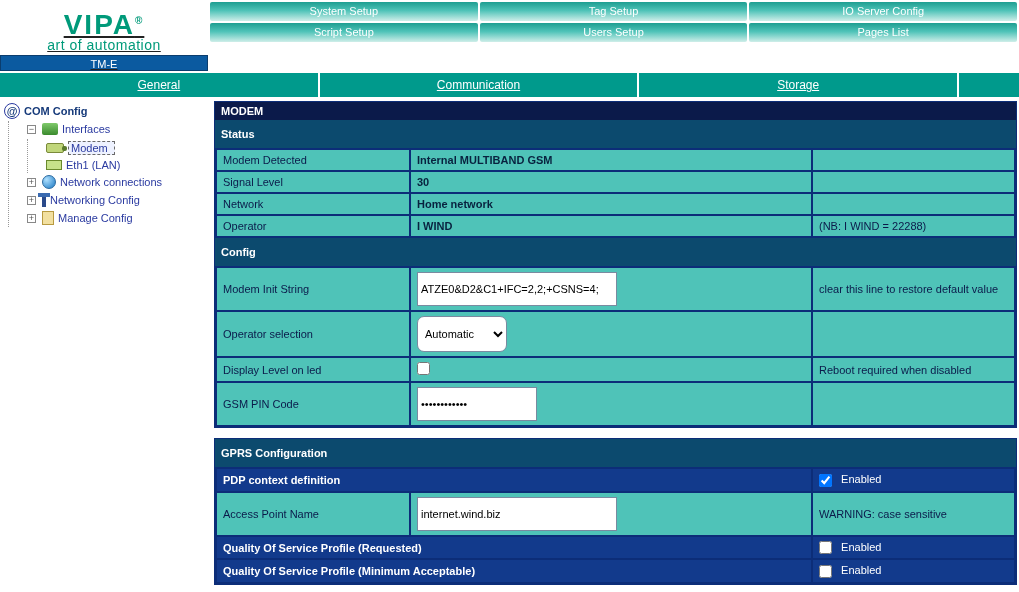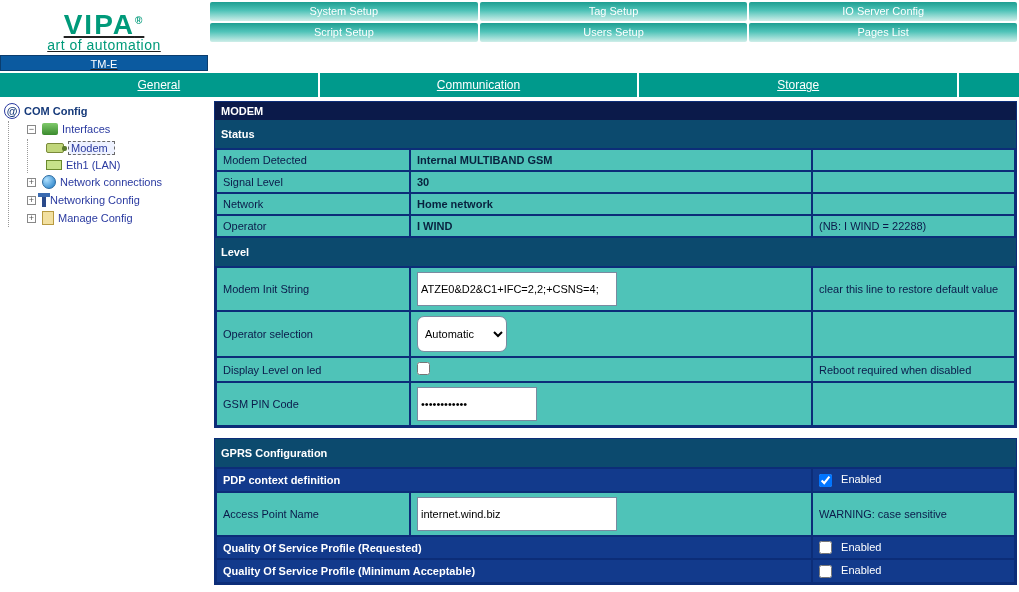--- a/index.html
+++ b/index.html
@@ -177,21 +177,21 @@
           <td class="n"></td>
         </tr>
         <tr>
           <td class="k">Operator</td>
           <td class="v">I WIND</td>
           <td class="n">(NB: I WIND = 22288)</td>
         </tr>
       </tbody>
         </table>
 
-      <div class="hdr-blue">Level</div>
+      <div class="hdr-blue">Config</div>
       <table class="cfg">
         <tbody>
             <tr>
           <td class="k">Modem Init String</td>
           <td class="v">
             <input type="text" class="cfg-in" value="ATZE0&amp;D2&amp;C1+IFC=2,2;+CSNS=4;" style="">
           </td>
           <td class="n">clear this line to restore default value</td>
         </tr>
         <tr>

